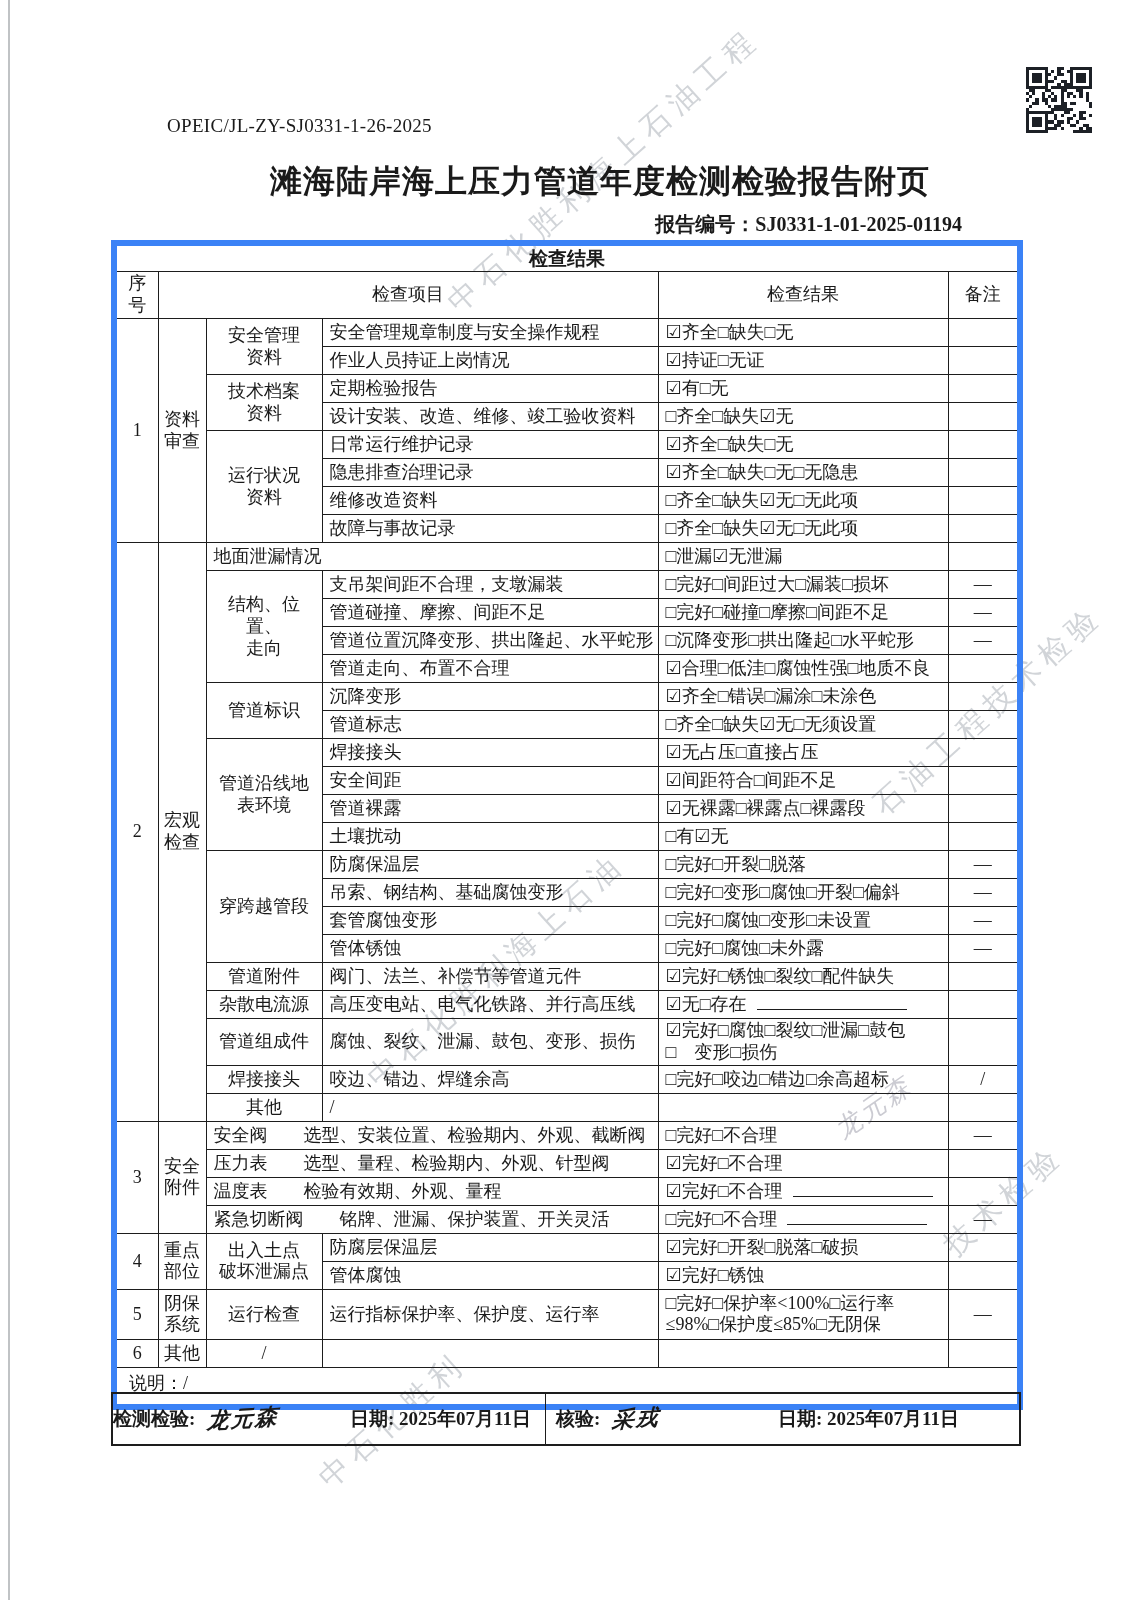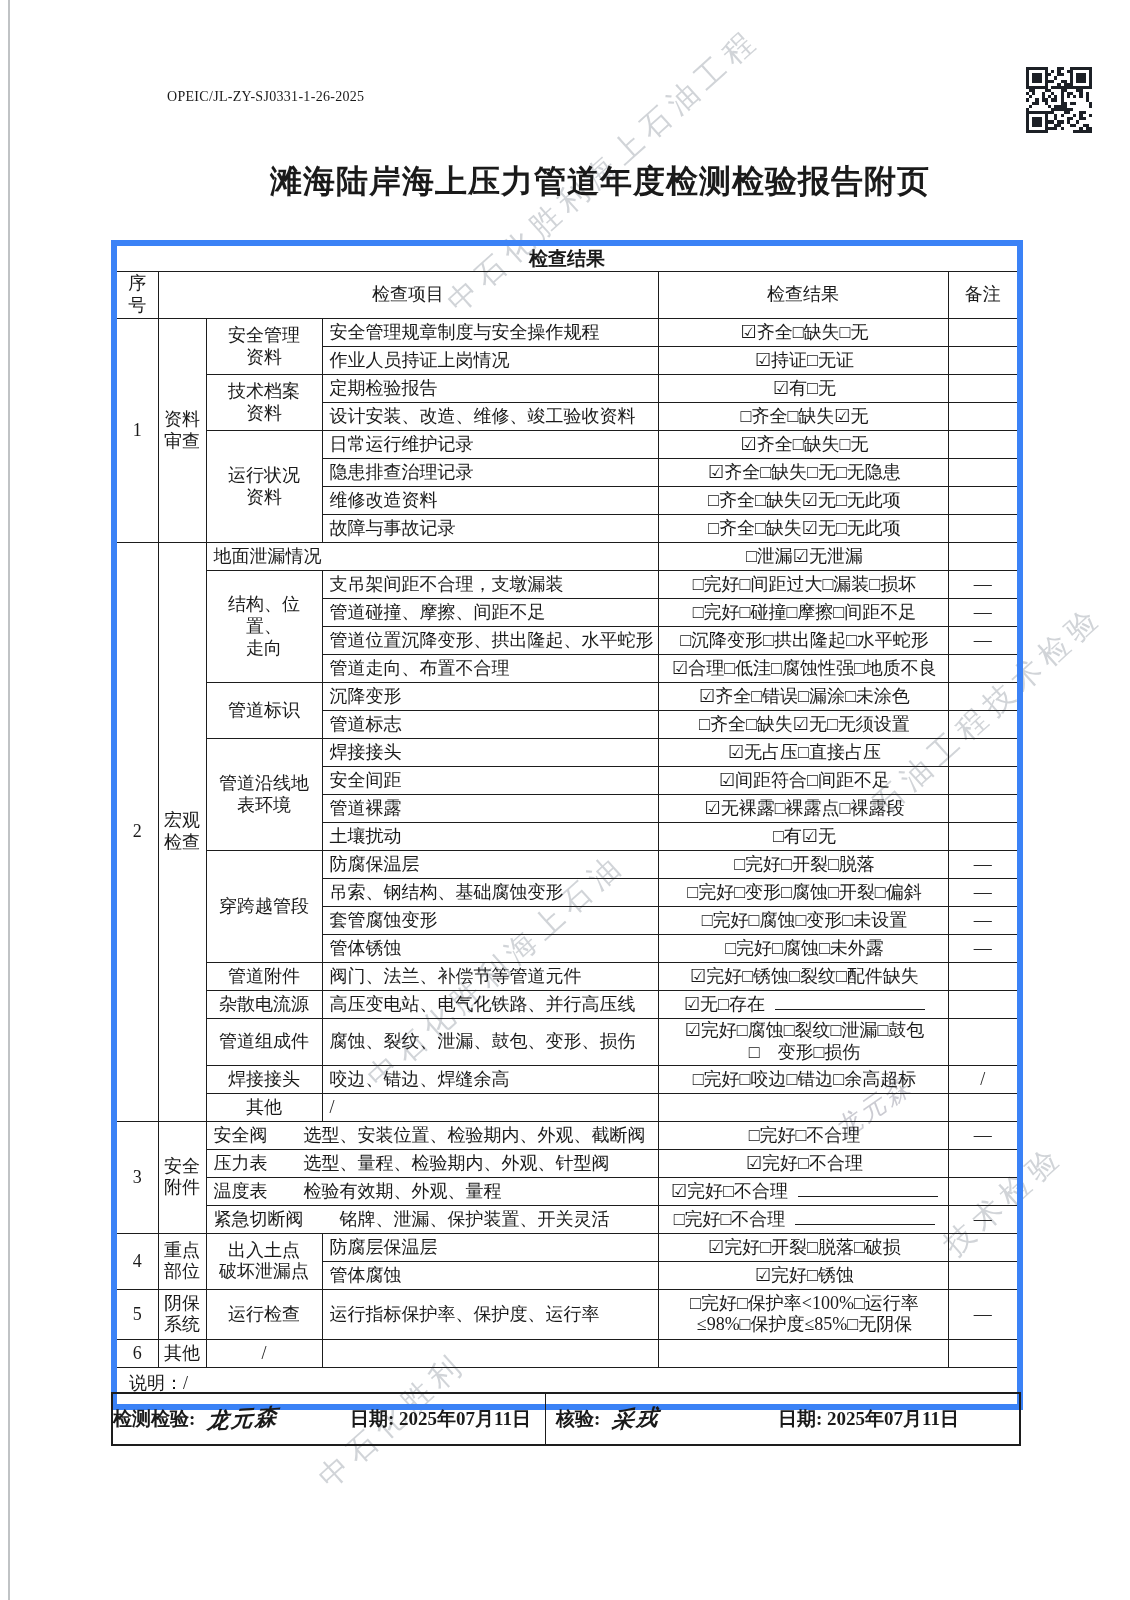--- a/index.html
+++ b/index.html
@@ -7,21 +7,21 @@
     width:1130px;height:1600px;
     background:#ffffff;
     font-family:"Liberation Serif","DejaVu Serif",serif;
     color:#1a1a1a;
     position:relative;
     overflow:hidden;
   }
   #page{position:absolute;inset:0;overflow:hidden;}
   .scan-edge{position:absolute;left:8px;top:0;width:2px;height:1600px;background:rgba(140,145,150,.55);}
   
-  .doc-code{position:absolute;left:167px;top:89px;font-size:14px;letter-spacing:.3px;}
+  .doc-code{position:absolute;left:167px;top:115px;font-size:19px;letter-spacing:.3px;}
   .title{position:absolute;left:0;right:0;top:160px;text-align:center;padding-left:70px;
          font-size:32px;font-weight:bold;font-family:"Liberation Sans","DejaVu Sans",sans-serif;letter-spacing:1px;}
   .report-no{position:absolute;right:168px;top:211px;font-size:20px;font-weight:bold;}
   
   .qr{position:absolute;left:1026px;top:67px;width:66px;height:66px;}
   
   .wm{position:absolute;white-space:nowrap;color:rgba(145,152,163,.42);
       font-size:30px;letter-spacing:7px;transform:rotate(-42deg);pointer-events:none;
       font-family:"Liberation Sans","DejaVu Sans",sans-serif;}
   .wm-sig{color:rgba(152,152,165,.5);font-size:26px;letter-spacing:3px;transform:rotate(-35deg);font-style:italic;}
@@ -32,21 +32,21 @@
   #insp-table{border:6px solid #3b82f6;}
   #insp-table tr{height:28px;}
   #insp-table tr.tall{height:46px;}
   #insp-table tr.tall2{height:50px;}
   #insp-table tr.noterow{height:40px;}
   tr.sec td{border-top:2.2px solid #1d1d1d;}
   .c{text-align:center;}
   .sub{text-align:center;white-space:pre-line;}
   .grp{text-align:center;white-space:pre-line;}
   .item{text-align:left;padding-left:7px !important;}
-  .res{text-align:center;padding-left:7px !important;white-space:pre-line;}
+  .res{text-align:left;padding-left:7px !important;white-space:pre-line;}
   .rem{text-align:center;}
   .capr{text-align:center;font-weight:bold;font-size:19px;}
   .hdr{text-align:center;}
   .note-cell{vertical-align:top;text-align:left;padding:5px 12px !important;font-size:18px;}
   .uline{display:inline-block;width:150px;border-bottom:1.6px solid #1d1d1d;height:14px;margin-left:10px;}
   .uline.short{width:140px;}
   
   .sigbox{position:absolute;left:111px;top:1392px;width:906px;height:50px;
       border:2.2px solid #1d1d1d;display:flex;}
   .sigcell{display:flex;align-items:center;font-size:19px;font-weight:bold;}
@@ -197,20 +197,23 @@
       <rect x="19" y="19" width="1" height="1" fill="#1c2026"></rect>
       <rect x="20" y="19" width="1" height="1" fill="#1c2026"></rect>
       <rect x="15" y="20" width="1" height="1" fill="#1c2026"></rect>
       <rect x="16" y="20" width="1" height="1" fill="#1c2026"></rect>
       <rect x="17" y="20" width="1" height="1" fill="#1c2026"></rect>
       <rect x="18" y="20" width="1" height="1" fill="#1c2026"></rect>
       <rect x="19" y="20" width="1" height="1" fill="#1c2026"></rect>
       <rect x="20" y="20" width="1" height="1" fill="#1c2026"></rect>
     </svg>
   <div class="title">滩海陆岸海上压力管道年度检测检验报告附页</div>
+  <div class="report-no">
+    <span>报告编号：</span><span>SJ0331-1-01-2025-01194</span>
+  </div>
 
   <table id="insp-table">
     <colgroup>
         <col style="width:44px">
         <col style="width:48px">
         <col style="width:116px">
         <col style="width:336px">
         <col style="width:290px">
         <col style="width:72px">
       </colgroup>

